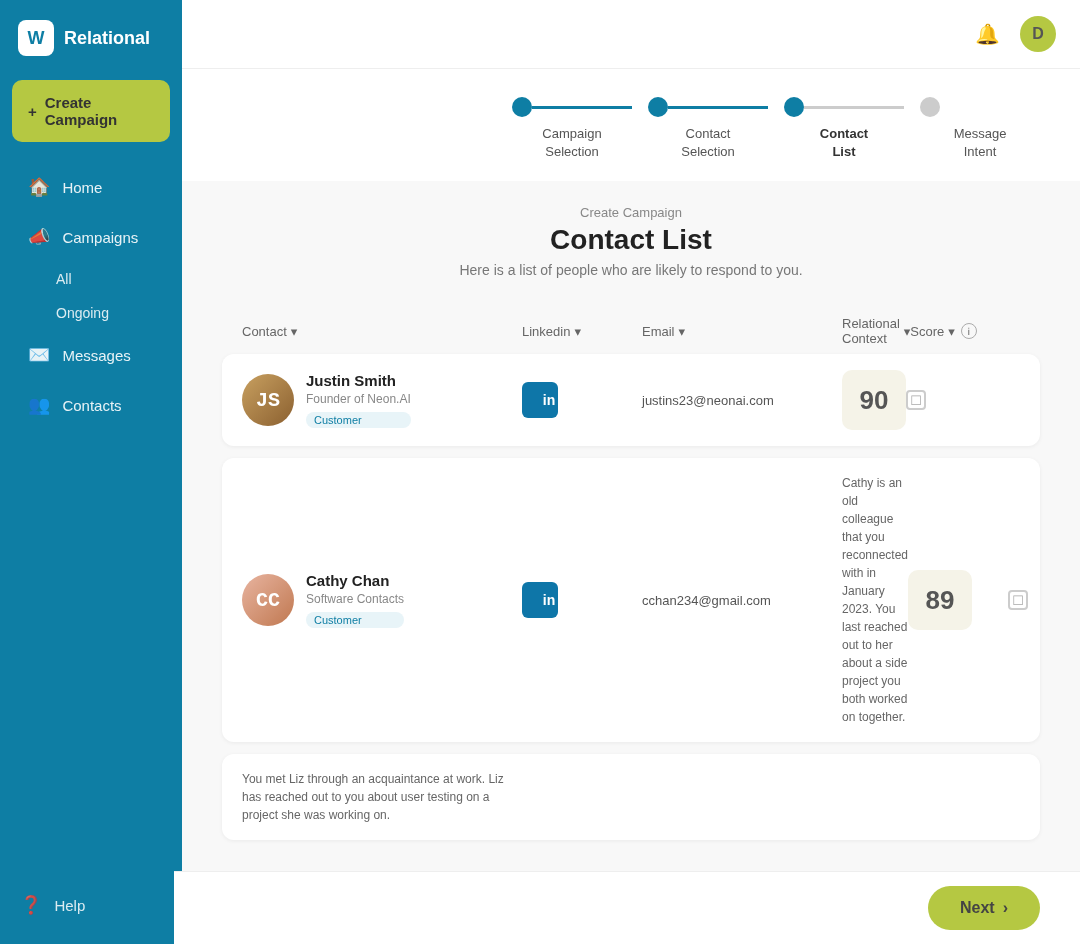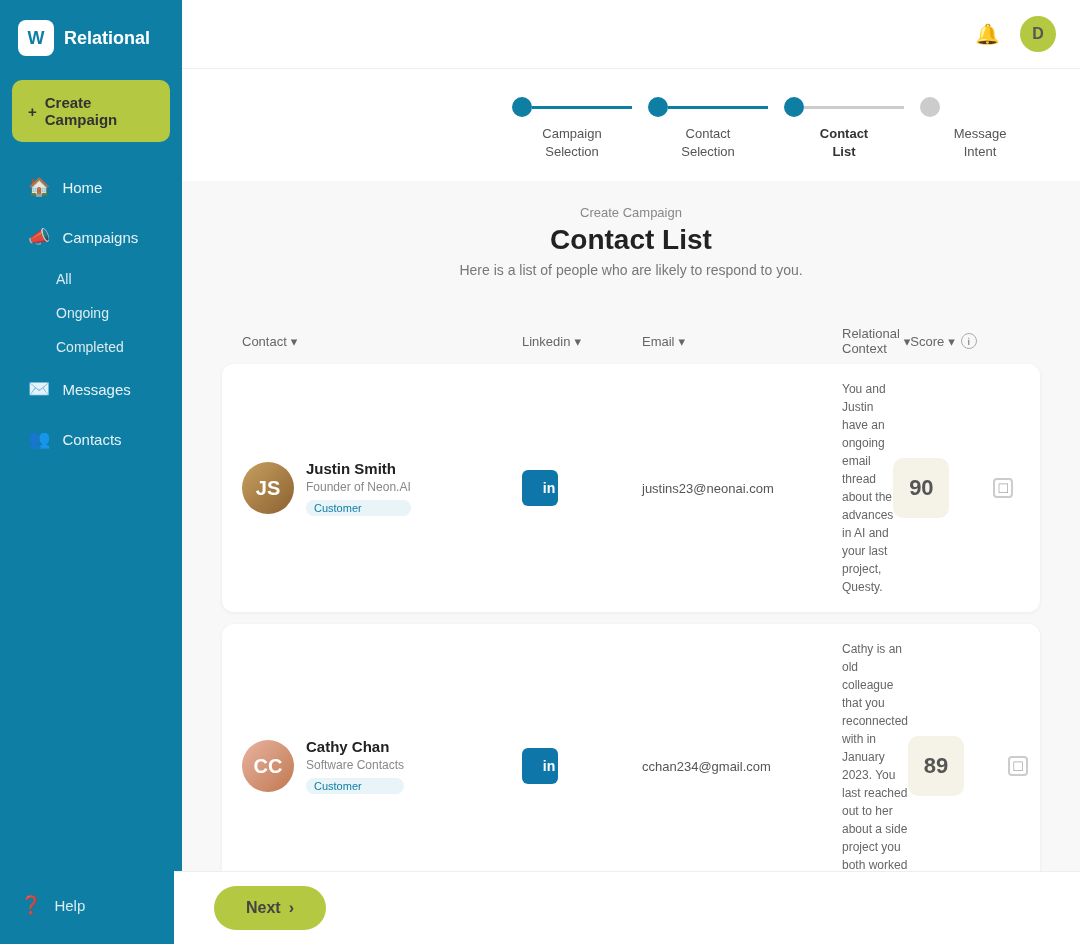--- a/index.html
+++ b/index.html
@@ -182,21 +182,21 @@
       text-align: center;
       font-size: 28px;
       font-weight: 700;
       color: #222;
       margin-bottom: 6px;
     }
     .page-desc {
       text-align: center;
       font-size: 14px;
       color: #777;
-      margin-bottom: 40px;
+      margin-bottom: 30px;
     }
 
     
     .table-header {
       display: grid;
       grid-template-columns: 280px 120px 200px 1fr 100px 40px;
       padding: 8px 20px;
       font-size: 13px;
       color: #666;
       font-weight: 500;
@@ -234,20 +234,21 @@
     }
     .avatar-placeholder {
       width: 100%;
       height: 100%;
       display: flex;
       align-items: center;
       justify-content: center;
       font-size: 20px;
       font-weight: 700;
       color: white;
+      font-family: Liberation Mono, monospace;
     }
     .contact-details { display: flex; flex-direction: column; gap: 3px; }
     .contact-name { font-size: 15px; font-weight: 700; color: #222; }
     .contact-role { font-size: 12px; color: #888; }
     .contact-tag {
       display: inline-block;
       padding: 2px 8px;
       border-radius: 10px;
       font-size: 11px;
       margin-top: 3px;
@@ -264,27 +265,27 @@
       justify-content: center;
       color: white;
       font-weight: 700;
       font-size: 14px;
       cursor: pointer;
       padding-left: 18px;
     }
     .email-text { font-size: 13px; color: #555; }
     .context-text { font-size: 12px; color: #666; line-height: 1.5; }
     .score-badge {
-      width: 56px;
+      width: 64px;
       height: 60px;
       border-radius: 10px;
       display: flex;
       align-items: center;
       justify-content: center;
-      font-size: 22px;
+      font-size: 26px;
       font-weight: 700;
       color: #555;
       background: #f5f3e8;
     }
     .checkbox {
       width: 20px;
       height: 20px;
       border: 2px solid #ccc;
       border-radius: 4px;
       cursor: pointer;
@@ -298,20 +299,21 @@
     
     .footer {
       position: fixed;
       bottom: 0;
       right: 0;
       left: 174px;
       background: white;
       border-top: 1px solid #eee;
       padding: 14px 40px;
       display: flex;
+      justify-content: flex-end;
     }
     .next-btn {
       background: #b5c842;
       color: #444;
       border: none;
       border-radius: 24px;
       padding: 13px 32px;
       font-size: 16px;
       font-weight: 600;
       cursor: pointer;
@@ -337,21 +339,20 @@
   <div class="nav-item">
     <span class="nav-icon">🏠</span>
     <span>Home</span>
   </div>
   <div class="nav-item">
     <span class="nav-icon">📣</span>
     <span>Campaigns</span>
   </div>
   <div class="nav-sub">All</div>
   <div class="nav-sub">Ongoing</div>
-  <div class="nav-sub">Completed</div>
   <div class="nav-item">
     <span class="nav-icon">✉️</span>
     <span>Messages</span>
   </div>
   <div class="nav-item">
     <span class="nav-icon">👥</span>
     <span>Contacts</span>
   </div>
 
   <div class="sidebar-spacer"></div>
@@ -430,21 +431,20 @@
       <div class="contact-details">
         <div class="contact-name">Justin Smith</div>
         <div class="contact-role">Founder of Neon.AI</div>
         <span class="contact-tag tag-customer">Customer</span>
       </div>
     </div>
     <div>
       <div class="linkedin-btn">in</div>
     </div>
     <div class="email-text">justins23@neonai.com</div>
-    <div class="context-text">You and Justin have an ongoing email thread about the advances in AI and your last project, Questy.</div>
     <div class="score-badge">90</div>
     <div class="checkbox">☐</div>
   </div>
         <div class="contact-row">
     <div class="contact-info">
       <div class="contact-avatar">
         <div class="avatar-placeholder" style="background:linear-gradient(135deg, #e8b4a0, #c07850)">CC</div>
       </div>
       <div class="contact-details">
         <div class="contact-name">Cathy Chan</div>

